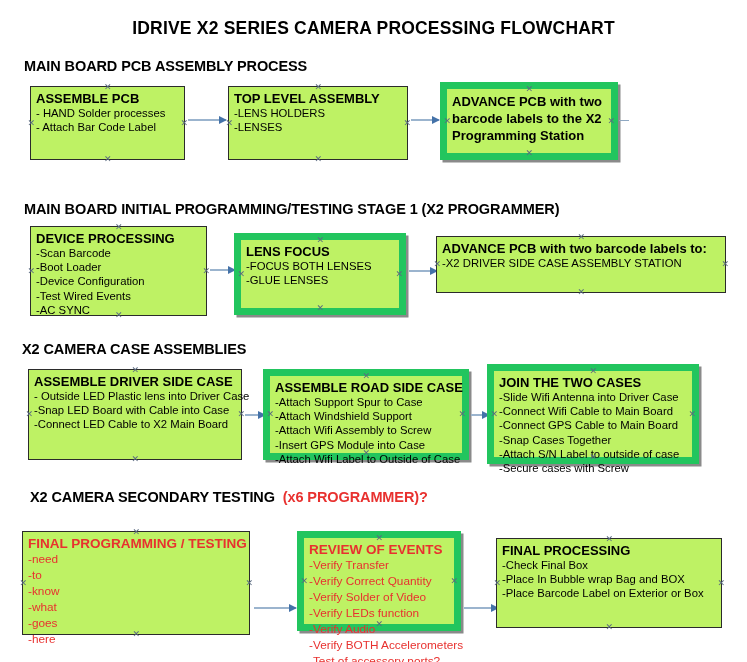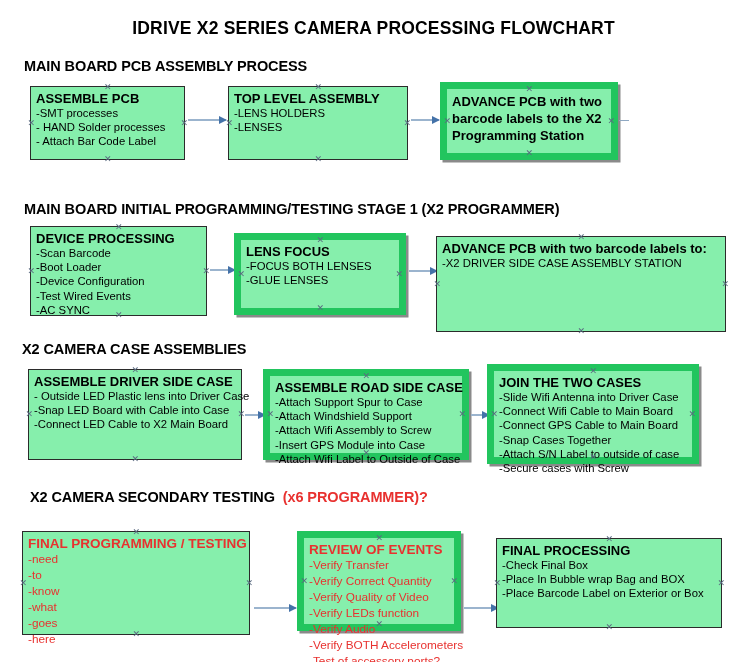--- a/index.html
+++ b/index.html
@@ -36,21 +36,21 @@
     color: #000;
     white-space: nowrap;
     letter-spacing: -0.1px;
   }
   .section-head .accent {
     color: #e8312f;
   }
   
   .box {
     position: absolute;
-    background: #86efac;
+    background: #bef264;
     border: 1px solid #2b2b2b;
     box-sizing: border-box;
     padding: 4px 5px 3px 5px;
   }
   .box.shadow {
     border: 7px solid #22c55e;
     box-shadow: 2.5px 2.5px 0 0 #8a8a8a;
   }
   .box .b-title {
     font-size: 13px;
@@ -122,21 +122,20 @@
 <div id="canvas">
 
   <div class="doc-title">IDRIVE X2  SERIES CAMERA PROCESSING FLOWCHART</div>
 
   <div class="section-head" style="left:24px; top:58px;">
     <span>MAIN BOARD PCB ASSEMBLY PROCESS</span>
   </div>
 
   <div class="box" style="left:30px; top:86px; width:155px; height:74px;">
     <div class="b-title">ASSEMBLE PCB</div>
-    <div class="b-line">-SMT processes</div>
     <div class="b-line">- HAND Solder processes</div>
     <div class="b-line">- Attach Bar Code Label</div>
     <span class="xmark" style="left:50%; top:0;"></span>
     <span class="xmark" style="left:50%; top:100%;"></span>
     <span class="xmark" style="left:0; top:50%;"></span>
     <span class="xmark" style="left:100%; top:50%;"></span>
   </div>
 
   <div class="conn" style="left:188px; top:119px; width:38px;">
     <span class="head"></span>
@@ -193,21 +192,21 @@
     <span class="xmark" style="left:50%; top:0;"></span>
     <span class="xmark" style="left:50%; top:100%;"></span>
     <span class="xmark" style="left:0; top:50%;"></span>
     <span class="xmark" style="left:100%; top:50%;"></span>
   </div>
 
   <div class="conn" style="left:409px; top:270px; width:28px;">
     <span class="head"></span>
   </div>
 
-  <div class="box" style="left:436px; top:236px; width:290px; height:96px;">
+  <div class="box" style="left:436px; top:236px; width:290px; height:57px;">
     <div class="b-title">ADVANCE PCB with two barcode labels to:</div>
     <div class="b-line">-X2 DRIVER  SIDE  CASE  ASSEMBLY STATION</div>
     <span class="xmark" style="left:50%; top:0;"></span>
     <span class="xmark" style="left:50%; top:100%;"></span>
     <span class="xmark" style="left:0; top:50%;"></span>
     <span class="xmark" style="left:100%; top:50%;"></span>
   </div>
 
   <div class="section-head" style="left:22px; top:341px;">
     <span>X2 CAMERA CASE ASSEMBLIES</span>
@@ -278,21 +277,21 @@
   </div>
 
   <div class="conn" style="left:254px; top:607px; width:42px;">
     <span class="head"></span>
   </div>
 
   <div class="box red shadow overflow" style="left:297px; top:531px; width:164px; height:100px;">
     <div class="b-title">REVIEW OF EVENTS</div>
     <div class="b-line">-Verify Transfer</div>
     <div class="b-line">-Verify Correct Quantity</div>
-    <div class="b-line">-Verify Quality of Video</div>
+    <div class="b-line">-Verify Solder of Video</div>
     <div class="b-line">-Verify LEDs function</div>
     <div class="b-line">-Verify Audio</div>
     <div class="b-line">-Verify BOTH Accelerometers</div>
     <div class="b-line">-Test of accessory ports?</div>
     <span class="xmark" style="left:50%; top:0;"></span>
     <span class="xmark" style="left:50%; top:100%;"></span>
     <span class="xmark" style="left:0; top:50%;"></span>
     <span class="xmark" style="left:100%; top:50%;"></span>
   </div>
 

